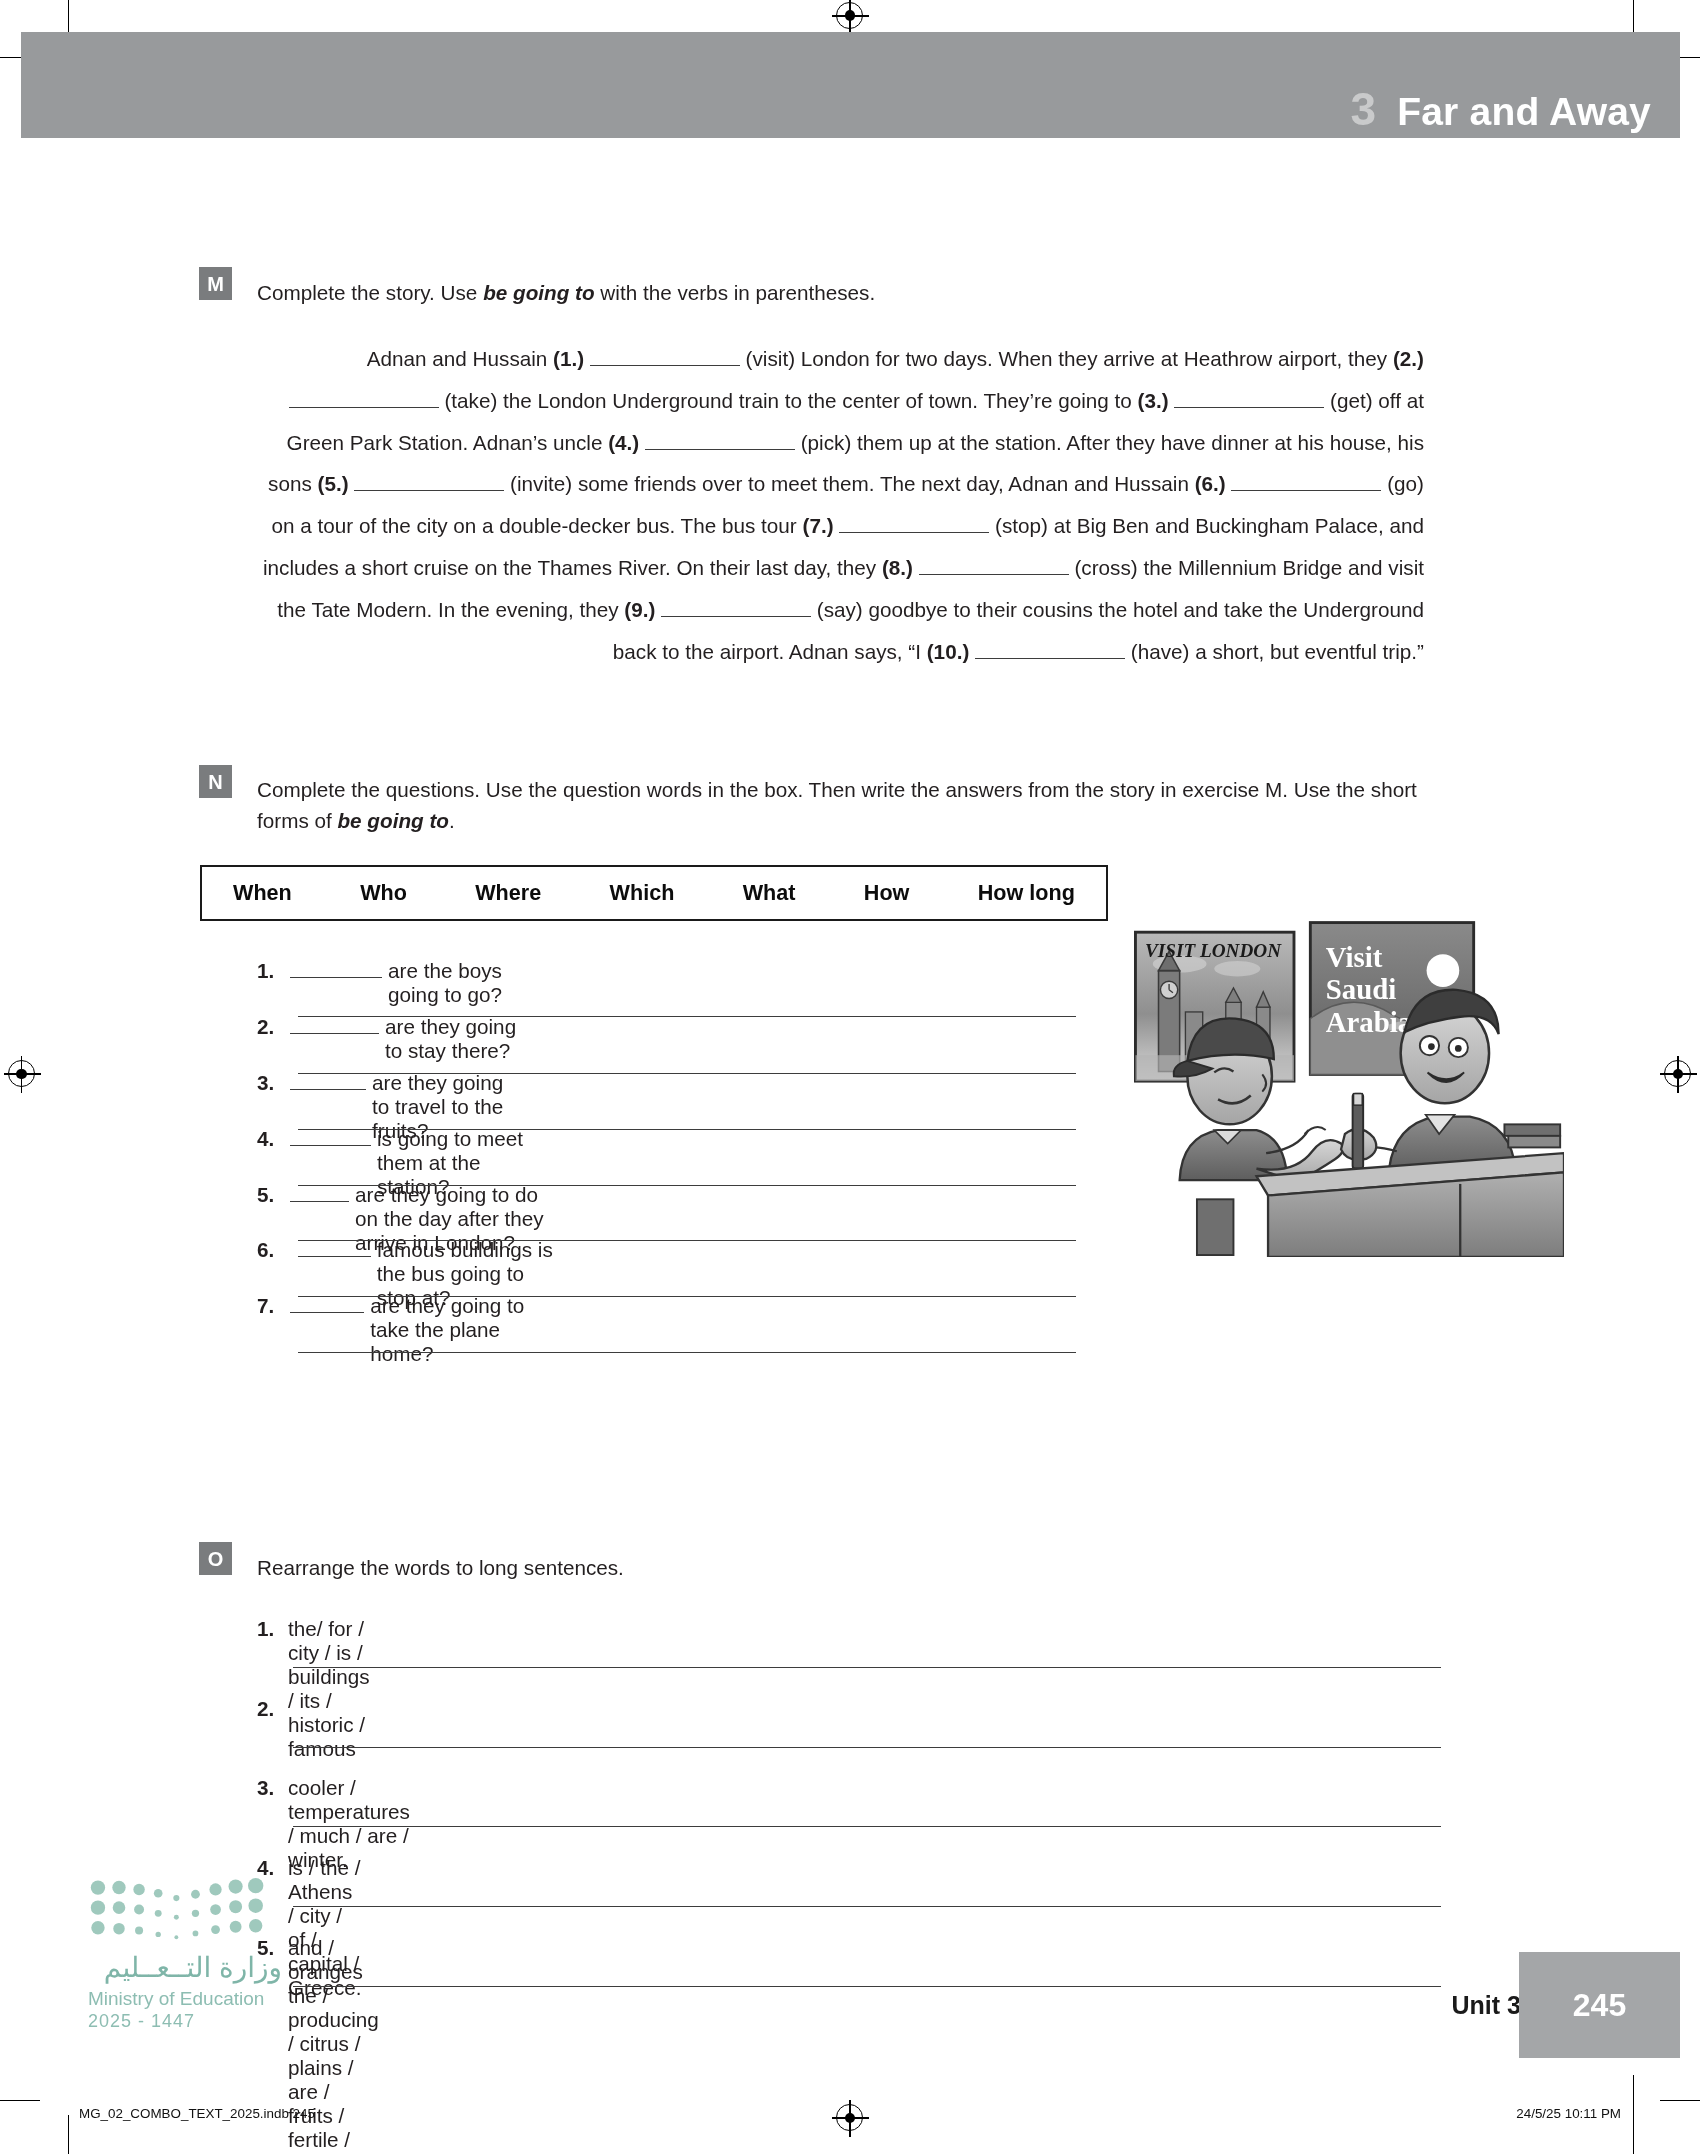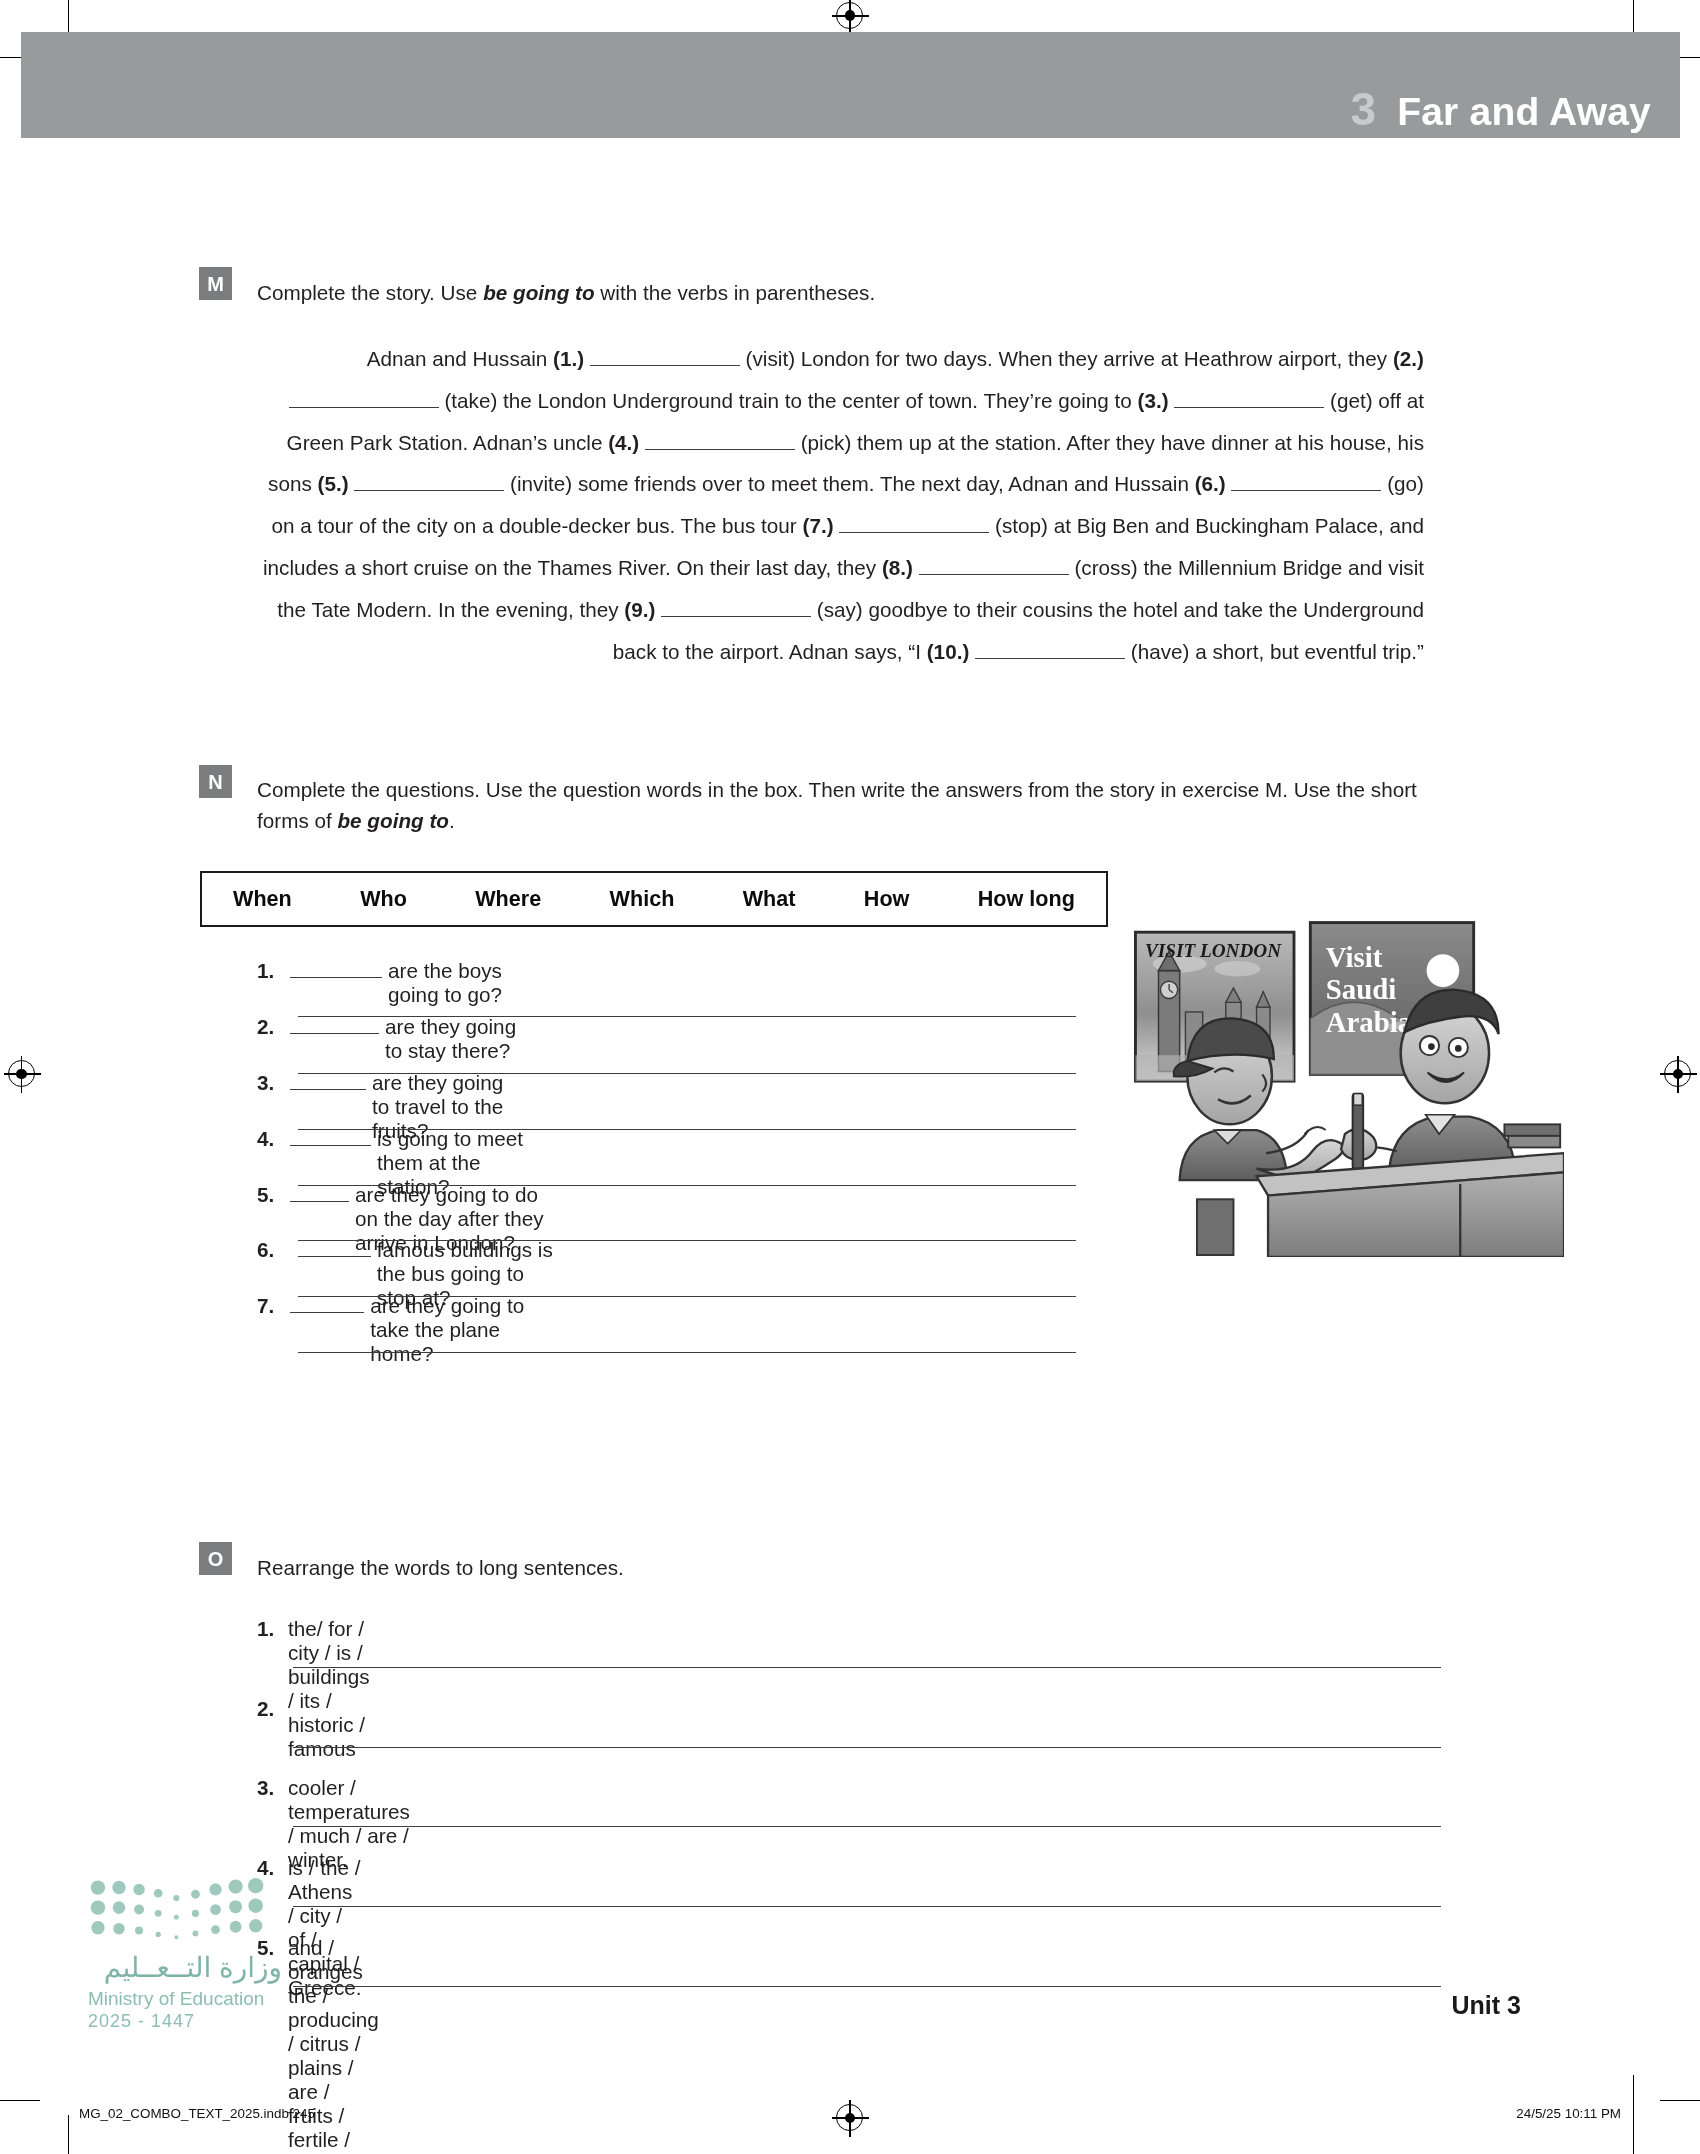--- a/index.html
+++ b/index.html
@@ -129,21 +129,20 @@
   }
   .blank.bw1 { width: 150px; }
 
   
   .wordbox {
     position: absolute;
     border: 2.5px solid #1a1a1a;
     box-sizing: border-box;
     display: flex;
     align-items: center;
-    margin-top: 6px;
   }
   .wordbox .words {
     display: flex;
     width: 100%;
     padding: 0 31px;
     box-sizing: border-box;
     justify-content: space-between;
   }
   .wordbox .word {
     font-size: 21.6px;
@@ -562,18 +561,21 @@
           <circle cx="154" cy="51" r="6.2"></circle>
           <circle cx="175" cy="50" r="7"></circle>
       </g>
     </svg>
     <div class="moe-ar">وزارة التــعــليم</div>
     <div class="moe-en">Ministry of Education</div>
     <div class="moe-yr">2025 - 1447</div>
   </div>
 
   <div class="unit-footer">Unit 3</div>
+  <div class="page-num-box">
+    <span class="page-num">245</span>
+  </div>
 
   <div class="print-footer pf-left">MG_02_COMBO_TEXT_2025.indb   245</div>
   <div class="print-footer pf-right">24/5/25   10:11 PM</div>
 
 </div>
 
 
 </body></html>

